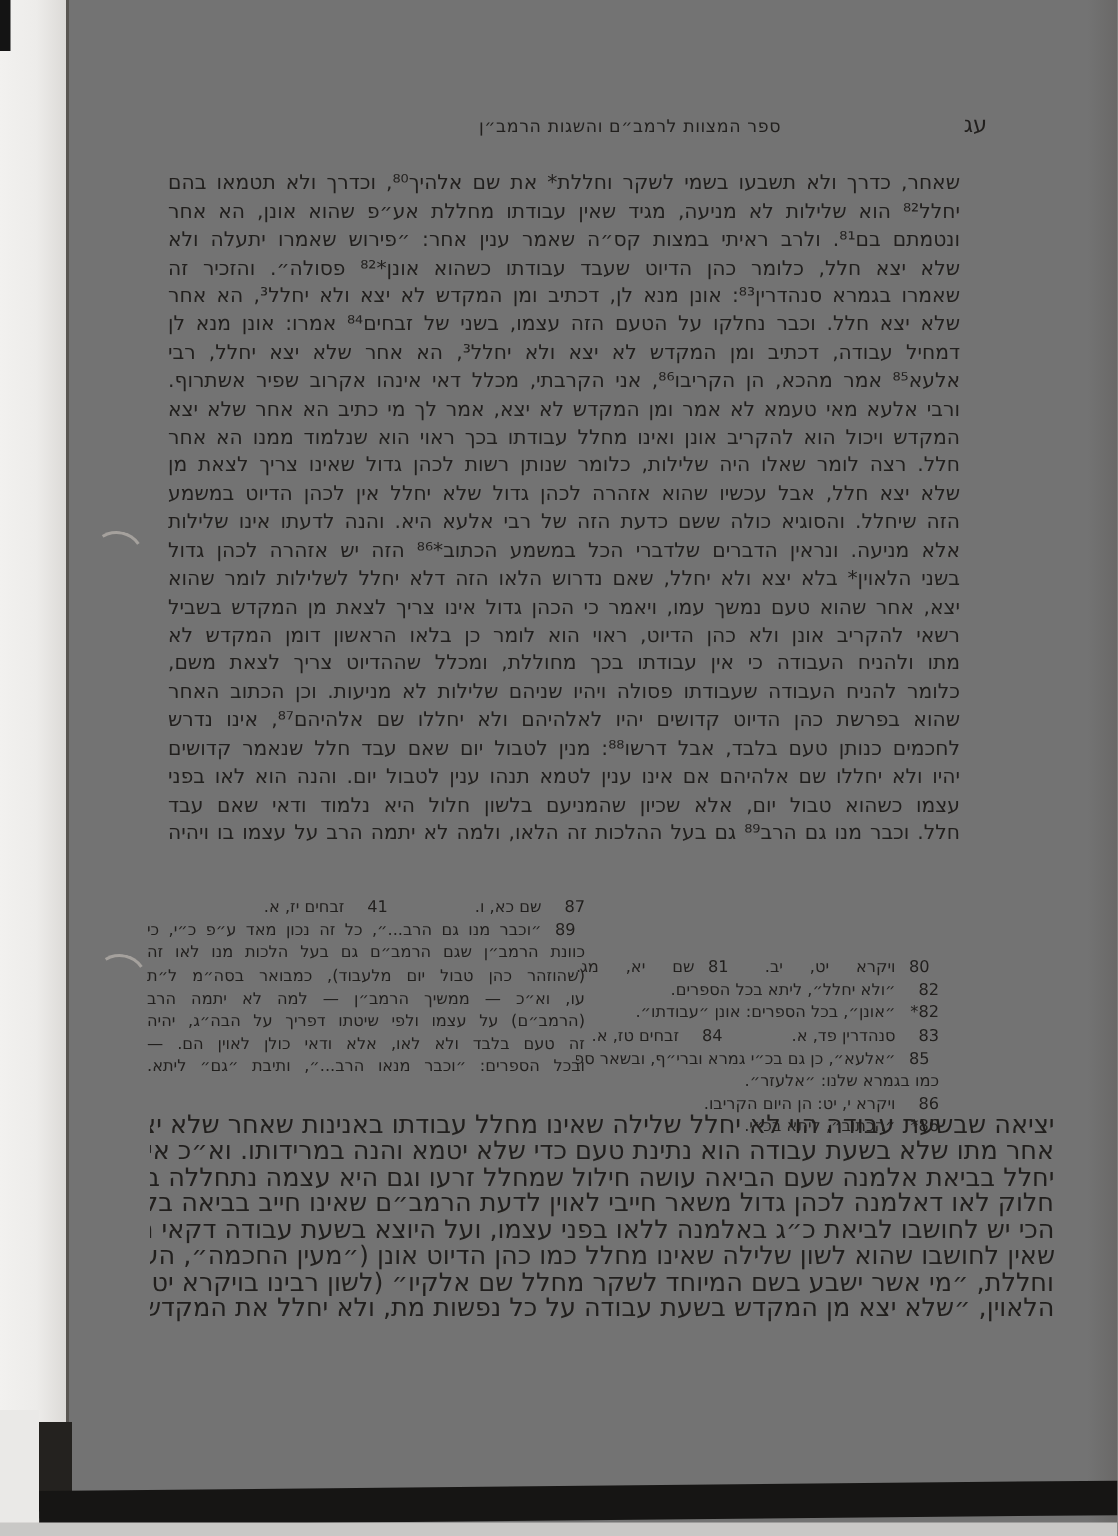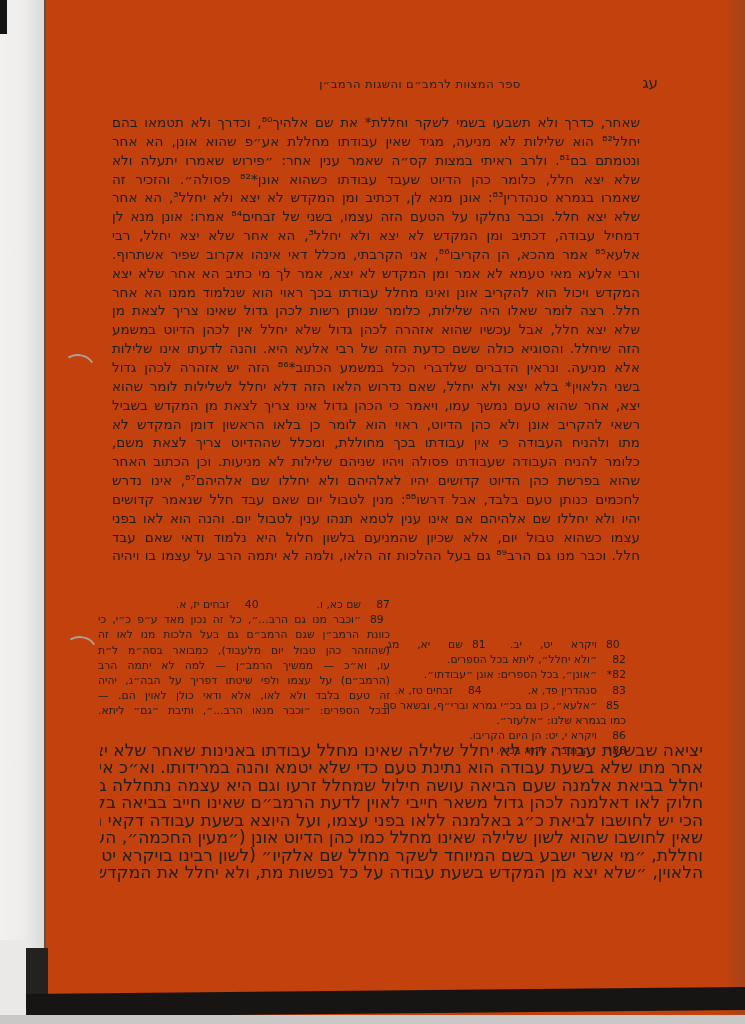--- a/index.html
+++ b/index.html
@@ -1,18 +1,18 @@
 <!DOCTYPE html>
 <html lang="he"><head>
 <meta charset="utf-8">
 <style>
   html,body{margin:0;padding:0;background:#8f8d8b;}
   .scan{
     position:relative;width:745px;height:1024px;overflow:hidden;
-    background:#c2410c;
+    background:#737373;
     font-family:"DejaVu Sans","Liberation Sans",sans-serif;
     color:#211f1d;
   }
   
   .left-band{position:absolute;left:0;top:0;width:44px;height:100%;
     background:linear-gradient(90deg,#f2f1ef 0%,#edecea 55%,#dcdad7 100%);}
   .edge-line{position:absolute;left:44px;top:0;width:2px;height:998px;background:#57534f;opacity:.9;}
   .corner-mark{position:absolute;left:0;top:0;width:7px;height:34px;background:#141414;}
   .right-shade{position:absolute;right:0;top:0;width:20px;height:100%;
     background:linear-gradient(90deg,rgba(0,0,0,0) 0%,rgba(80,76,72,.28) 100%);}
@@ -97,21 +97,21 @@
     <div class="ln short"><span class="fn-label">82</span><span>״ולא יחלל״, ליתא בכל הספרים.</span></div>
     <div class="ln short"><span class="fn-label">*82</span><span>״אונן״, בכל הספרים: אונן ״עבודתו״.</span></div>
     <div class="ln short"><span class="fn-label">83</span><span>סנהדרין פד, א.</span><span class="fn-gap"></span><span class="fn-label">84</span><span>זבחים טז, א.</span></div>
     <div class="ln"><span class="fn-label">85</span><span>״אלעא״, כן גם בכ״י גמרא וברי״ף, ובשאר ספרים</span></div>
     <div class="ln short"><span>כמו בגמרא שלנו: ״אלעזר״.</span></div>
     <div class="ln short"><span class="fn-label">86</span><span>ויקרא י, יט: הן היום הקריבו.</span></div>
     <div class="ln short"><span class="fn-label">*86</span><span>״הכתוב״, ליתא בכ״י.</span></div>
   </div>
 
   <div class="fn fn-left">
-    <div class="ln short"><span class="fn-label">87</span><span>שם כא, ו.</span><span class="fn-gap wide"></span><span class="fn-label">40</span><span>זבחים יז, א.</span></div>
+    <div class="ln short"><span class="fn-label">87</span><span>שם כא, ו.</span><span class="fn-gap wide"></span><span class="fn-label">41</span><span>זבחים יז, א.</span></div>
     <div class="ln"><span class="fn-label">89</span><span>״וכבר מנו גם הרב...״, כל זה נכון מאד ע״פ כ״י, כי</span></div>
     <div class="ln"><span>כוונת הרמב״ן שגם הרמב״ם גם בעל הלכות מנו לאו זה</span></div>
     <div class="ln"><span>(שהוזהר כהן טבול יום מלעבוד), כמבואר בסה״מ ל״ת</span></div>
     <div class="ln"><span>עו, וא״כ — ממשיך הרמב״ן — למה לא יתמה הרב</span></div>
     <div class="ln"><span>(הרמב״ם) על עצמו ולפי שיטתו דפריך על הבה״ג, יהיה</span></div>
     <div class="ln"><span>זה טעם בלבד ולא לאו, אלא ודאי כולן לאוין הם. —</span></div>
     <div class="ln"><span>ובכל הספרים: ״וכבר מנאו הרב...״, ותיבת ״גם״ ליתא.</span></div>
   </div>
 
   <div class="bottom">

